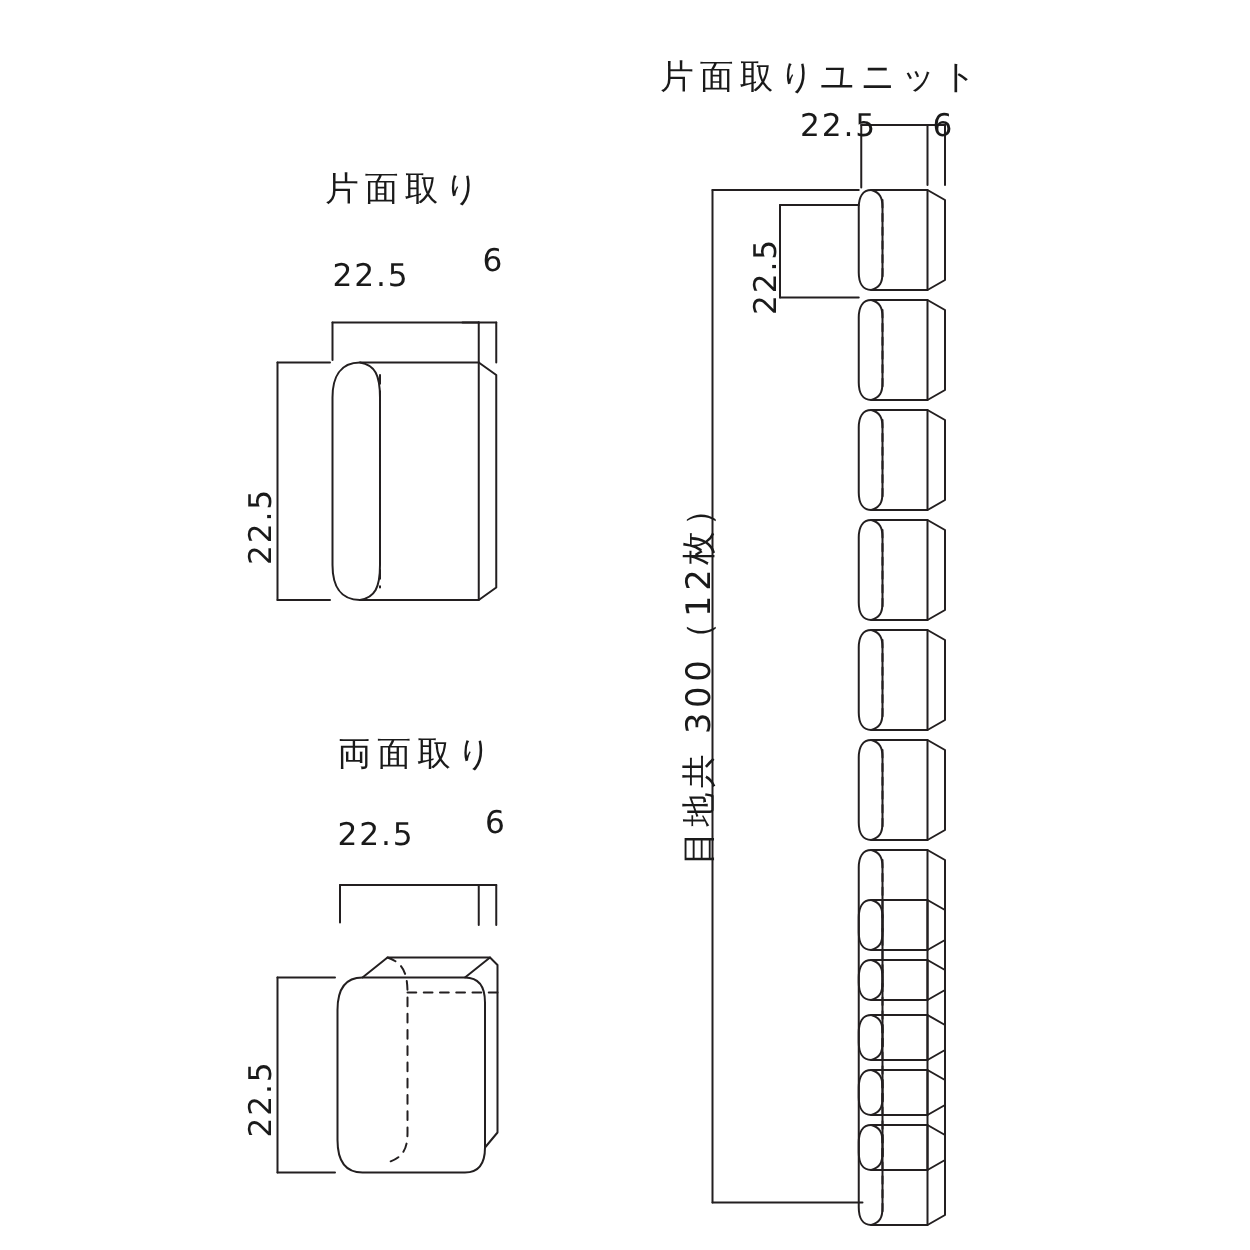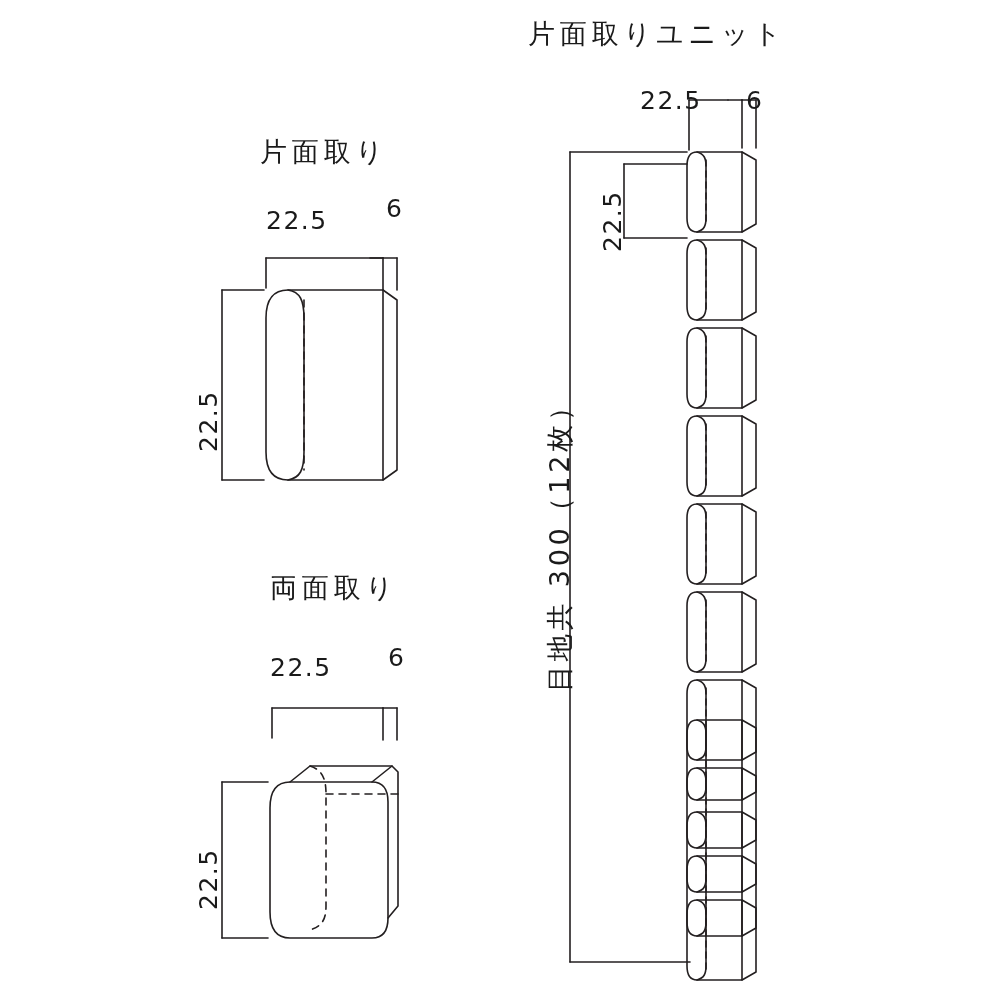--- a/index.html
+++ b/index.html
@@ -200,24 +200,24 @@
         <path d="M706 296 L706 360" stroke-dasharray="6 5" transform="translate(0,612)"></path>
       </g>
     </g>
   </svg>
 
   <div class="lbl jp title" style="left:260px; top:138px;">片面取り</div>
   <div class="lbl num dim" style="left:266px; top:208px;">22.5</div>
   <div class="lbl num dim" style="left:386px; top:196px;">6</div>
   <div class="lbl num dim rot90" style="left:196px; top:452px;">22.5</div>
 
-  <div class="lbl jp title" style="left:270px; top:574px;">両面取り</div>
+  <div class="lbl jp title" style="left:270px; top:590px;">両面取り</div>
   <div class="lbl num dim" style="left:270px; top:655px;">22.5</div>
   <div class="lbl num dim" style="left:388px; top:645px;">6</div>
   <div class="lbl num dim rot90" style="left:196px; top:910px;">22.5</div>
 
-  <div class="lbl jp title" style="left:528px; top:20px;">片面取りユニット</div>
+  <div class="lbl jp title" style="left:528px; top:48px;">片面取りユニット</div>
   <div class="lbl num dim" style="left:640px; top:88px;">22.5</div>
   <div class="lbl num dim" style="left:746px; top:88px;">6</div>
   <div class="lbl vlabel rot90" style="left:600px; top:252px;">22.5</div>
   <div class="lbl vlabel-jp rot90" style="left:546px; top:692px;">目地共 300（12枚）</div>
 
 </div>
 
 </body></html>

